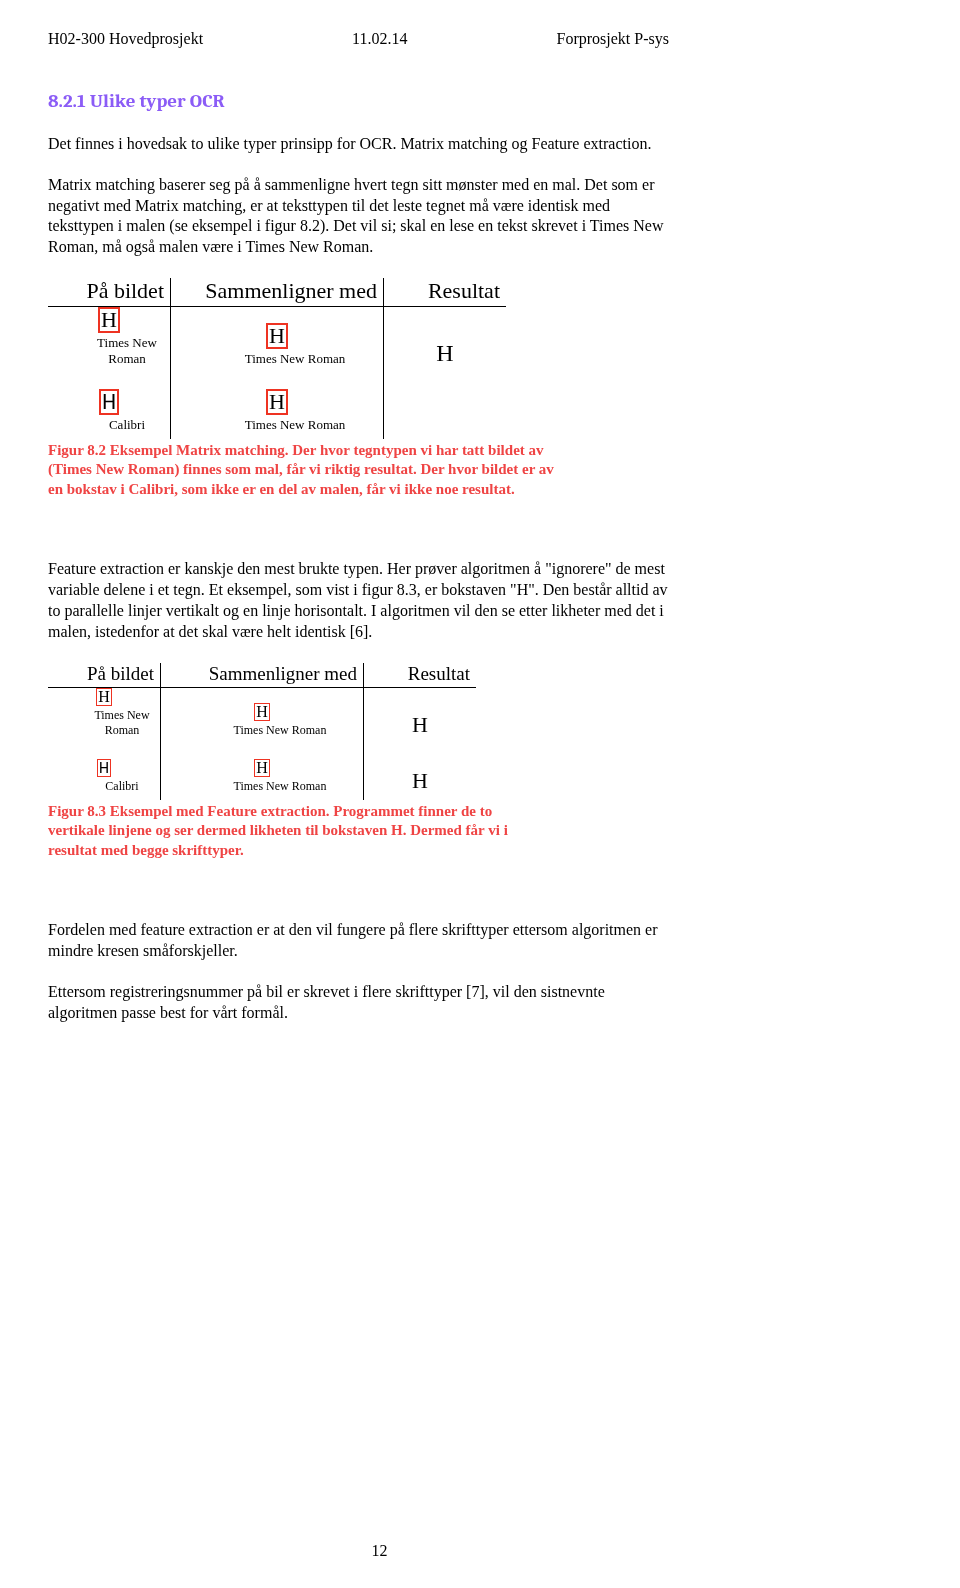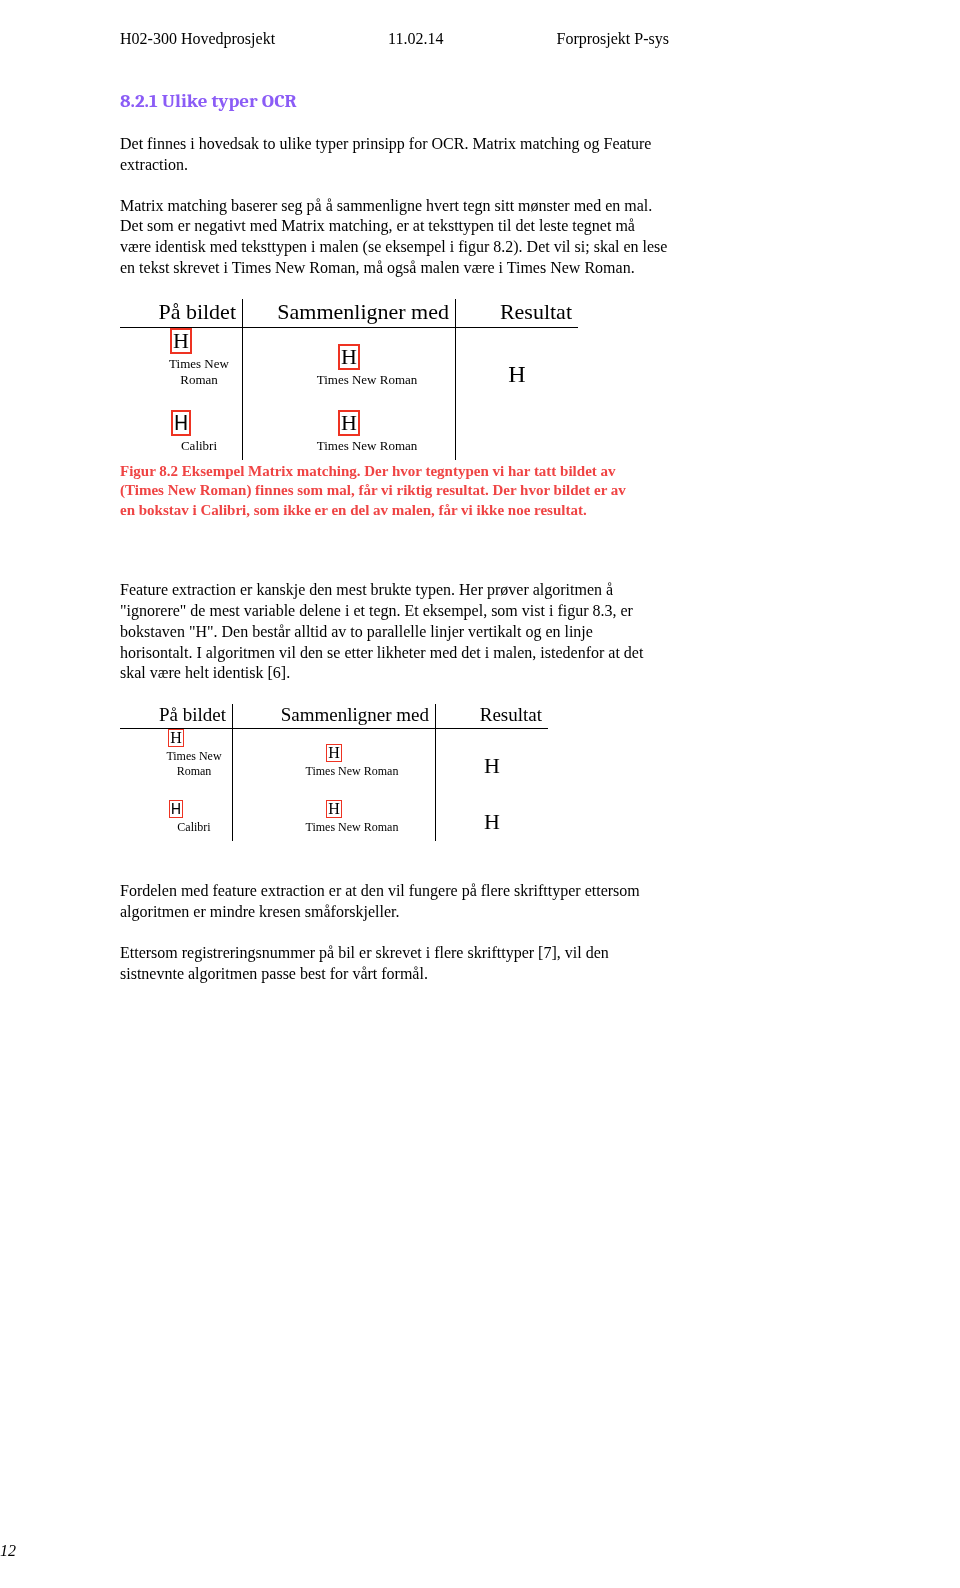--- a/index.html
+++ b/index.html
@@ -7,21 +7,21 @@
   font-size: 16px;
   margin: 0;
   padding: 0;
   background: #fff;
   color: #000;
 }
 .page {
   width: 759px;
   min-height: 1588px;
   box-sizing: border-box;
-  padding: 30px 90px 40px 120px;
+  padding: 30px 90px 40px 48px;
   position: relative;
 }
 .header-row {
   display: flex;
   justify-content: space-between;
   font-size: 16px;
   margin-bottom: 42px;
 }
 h2.section-heading {
   font-family: Cambria, "Times New Roman", serif;
@@ -109,22 +109,22 @@
 .fig2-table td { height: 50px; }
 .fig2-table .glyph-box .glyph { font-size: 16px; border-width: 1.5px;}
 .fig2-table .result-H { font-size: 22px;}
 .fig2-table .font-label { font-size: 12px;}
 .fig2-table th { font-size: 19px;}
 .page-number {
   position: absolute;
   bottom: 28px;
   left: 0;
   right: 0;
-  font-size: 16px;
-  font-style: italic;
+  text-align: center;
+  font-size: 16px;
 }
 </style>
 </head>
 <body>
 
 <div class="page">
 
   <div class="header-row">
     <span>H02-300 Hovedprosjekt</span>
     <span>11.02.14</span>
@@ -219,18 +219,19 @@
           <span class="glyph">H</span>
           <span class="font-label">Times New Roman</span>
         </div>
       </td>
       <td>
         <span class="result-H">H</span>
       </td>
     </tr>
   </tbody>
     </table>
+  <div class="figure-caption" style="max-width:500px;">Figur 8.3 Eksempel med Feature extraction. Programmet finner de to vertikale linjene og ser dermed likheten til bokstaven H. Dermed får vi i resultat med begge skrifttyper.</div>
 
   <p class="body-text" style="margin-top:40px;">Fordelen med feature extraction er at den vil fungere på flere skrifttyper ettersom algoritmen er mindre kresen småforskjeller.</p>
   <p class="body-text" style="">Ettersom registreringsnummer på bil er skrevet i flere skrifttyper [7], vil den sistnevnte algoritmen passe best for vårt formål.</p>
 
   <div class="page-number">12</div>
 </div>
 
 </body></html>

